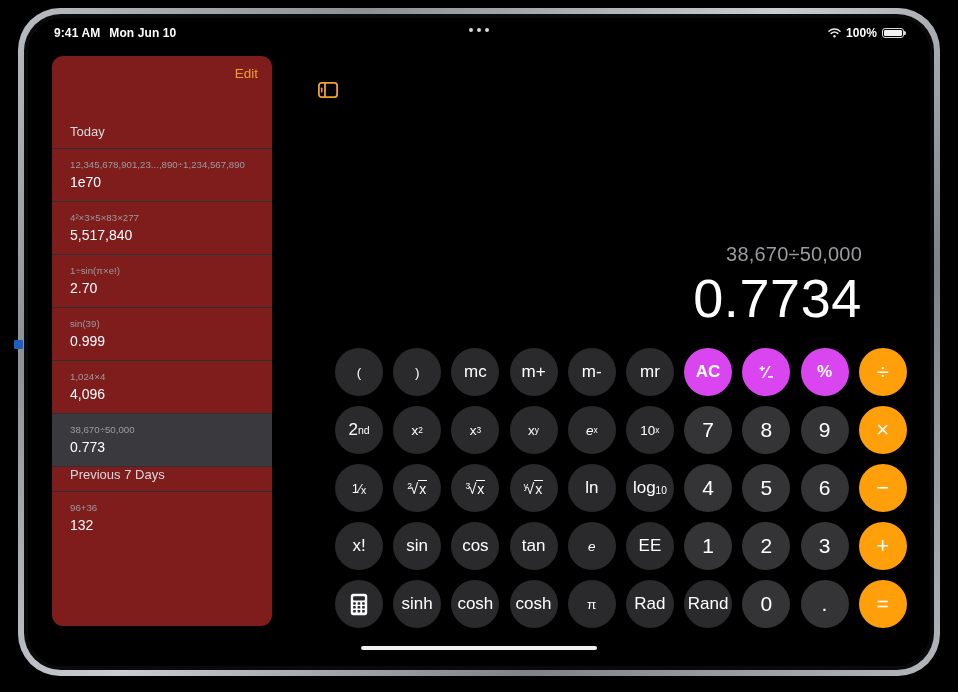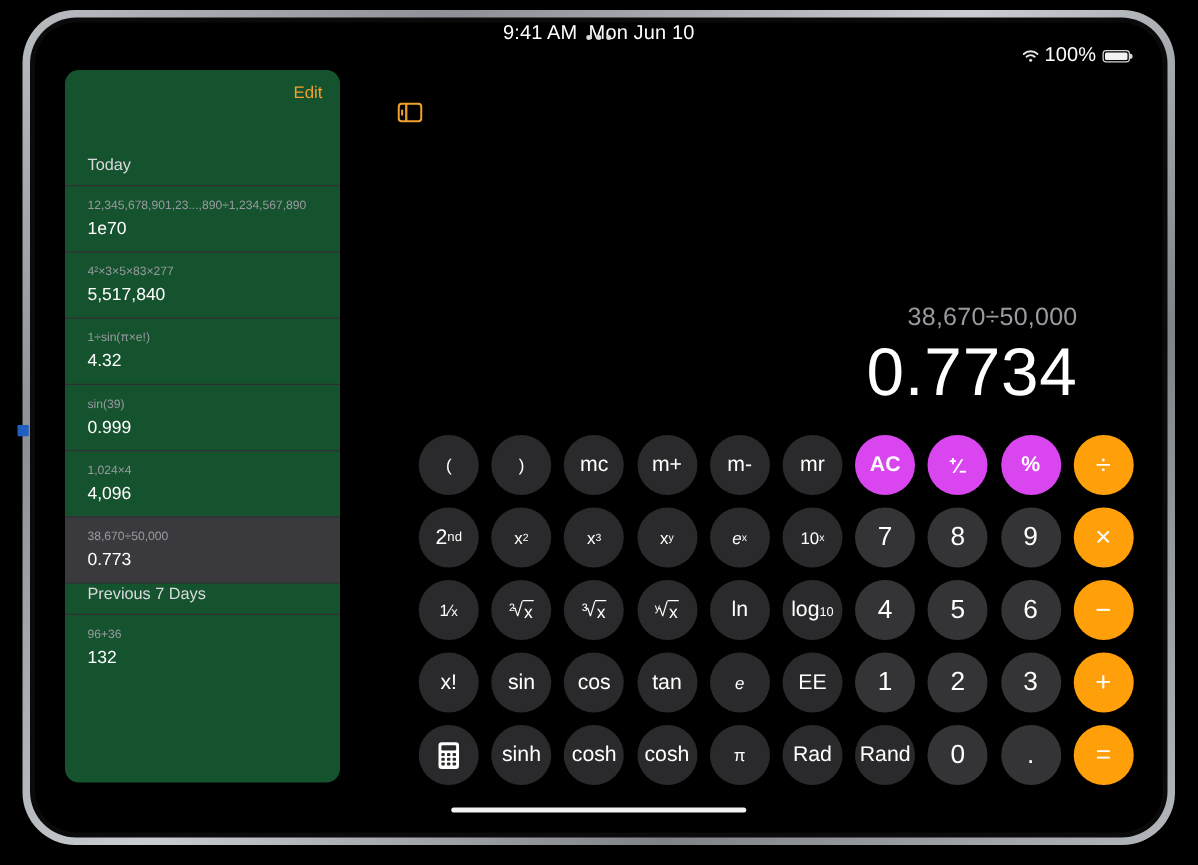--- a/index.html
+++ b/index.html
@@ -31,23 +31,22 @@
     border-radius: 33px;
     background: #000;
     overflow: hidden;
   }
 
   
   #status-bar {
     position: absolute; top: 0; left: 0; right: 0; height: 30px;
     display: flex; align-items: center;
     padding: 0 26px;
-    color: #fff; font-size: 16px; font-weight: normal;
+    color: #fff; font-size: 12px; font-weight: bold;
     letter-spacing: .1px;
-    flex-direction: column;
   }
   .status-left { display: flex; gap: 9px; align-items: baseline; }
   .status-right { margin-left: auto; display: flex; align-items: center; gap: 5px; }
   .multitask-dots {
     position: absolute; left: 50%; top: 10px; transform: translateX(-50%);
     display: flex; gap: 4px;
   }
   .multitask-dots i {
     width: 4px; height: 4px; border-radius: 50%; background: #d8d8d8; display: block;
   }
@@ -60,21 +59,21 @@
     content: ""; position: absolute; right: -3.4px; top: 50%; transform: translateY(-50%);
     width: 2px; height: 4px; background: #d8d8d8; border-radius: 0 1.5px 1.5px 0;
   }
   .battery i { display: block; height: 100%; width: 100%; background: #f2f2f2; border-radius: 1.2px; }
 
   
   #sidebar {
     position: absolute;
     left: 24px; top: 38px;
     width: 220px; height: 570px;
-    background: #14532d;
+    background: #7f1d1d;
     border-radius: 11px;
     overflow: hidden;
   }
   #sidebar-top { height: 62px; position: relative; }
   #edit-button {
     position: absolute; right: 14px; top: 10px;
     color: #f0a030; font-size: 13.5px; cursor: pointer;
   }
   .section-header {
     padding: 6px 18px 9px;
@@ -195,21 +194,21 @@
               <div class="hist-row">
                 <div class="hist-expr">12,345,678,901,23...,890÷1,234,567,890</div>
                 <div class="hist-result">1e70</div>
               </div>
               <div class="hist-row">
                 <div class="hist-expr">4²×3×5×83×277</div>
                 <div class="hist-result">5,517,840</div>
               </div>
               <div class="hist-row">
                 <div class="hist-expr">1÷sin(π×e!)</div>
-                <div class="hist-result">4.32</div>
+                <div class="hist-result">2.70</div>
               </div>
               <div class="hist-row">
                 <div class="hist-expr">sin(39)</div>
                 <div class="hist-result">0.999</div>
               </div>
               <div class="hist-row">
                 <div class="hist-expr">1,024×4</div>
                 <div class="hist-result">4,096</div>
               </div>
               <div class="hist-row selected">

